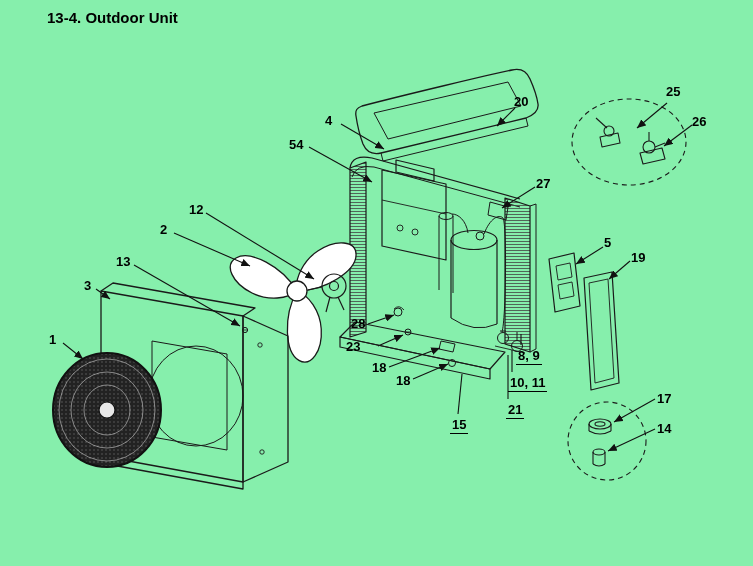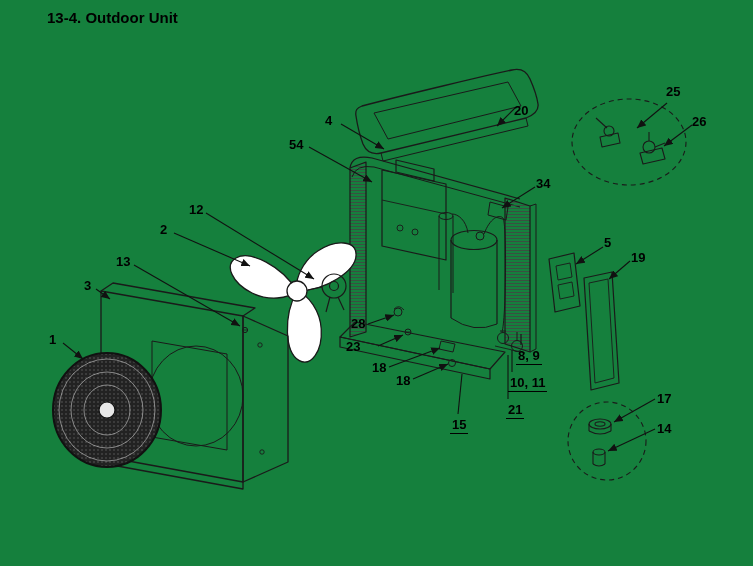--- a/index.html
+++ b/index.html
@@ -1,16 +1,16 @@
 <!DOCTYPE html>
 <html><head>
 <meta charset="utf-8">
 <style>
   html,body{margin:0;padding:0;background:#fff;}
-  .page{position:relative;width:753px;height:566px;background:#15803d;overflow:hidden;
+  .page{position:relative;width:753px;height:566px;background:#86efac;overflow:hidden;
         font-family:"Liberation Sans",sans-serif;}
   .title{position:absolute;left:47px;top:8px;font-weight:bold;font-size:15px;color:#000;line-height:19px;}
   .t-line2{margin-left:45px;}
   .diagram-svg{position:absolute;left:0;top:0;}
   .lbl{position:absolute;font-weight:bold;font-size:13px;color:#000;white-space:nowrap;}
   .lbl.u{border-bottom:1.6px solid #000;padding:0 2px 1px 2px;}
 </style>
 </head>
 <body>
 
@@ -188,26 +188,26 @@
       <line x1="655" y1="429" x2="608" y2="451" marker-end="url(#arrow)"></line>
     </g>
     <g stroke="#111" stroke-width="1.1" fill="none">
       <line x1="521" y1="345" x2="521" y2="334"></line>
       <line x1="512" y1="372" x2="512" y2="350"></line>
       <line x1="508" y1="399" x2="508" y2="355"></line>
       <line x1="458" y1="414" x2="462" y2="374"></line>
     </g>
   </svg>
 
-  <div class="lbl" style="left:514px;top:103px">20</div>
+  <div class="lbl" style="left:514px;top:94px">20</div>
   <div class="lbl" style="left:666px;top:84px">25</div>
   <div class="lbl" style="left:692px;top:114px">26</div>
   <div class="lbl" style="left:325px;top:113px">4</div>
   <div class="lbl" style="left:289px;top:137px">54</div>
-  <div class="lbl" style="left:536px;top:176px">34</div>
+  <div class="lbl" style="left:536px;top:176px">27</div>
   <div class="lbl" style="left:189px;top:202px">12</div>
   <div class="lbl" style="left:160px;top:222px">2</div>
   <div class="lbl" style="left:116px;top:254px">13</div>
   <div class="lbl" style="left:84px;top:278px">3</div>
   <div class="lbl" style="left:604px;top:235px">5</div>
   <div class="lbl" style="left:631px;top:250px">19</div>
   <div class="lbl" style="left:49px;top:332px">1</div>
   <div class="lbl" style="left:351px;top:316px">28</div>
   <div class="lbl" style="left:346px;top:339px">23</div>
   <div class="lbl" style="left:372px;top:360px">18</div>

